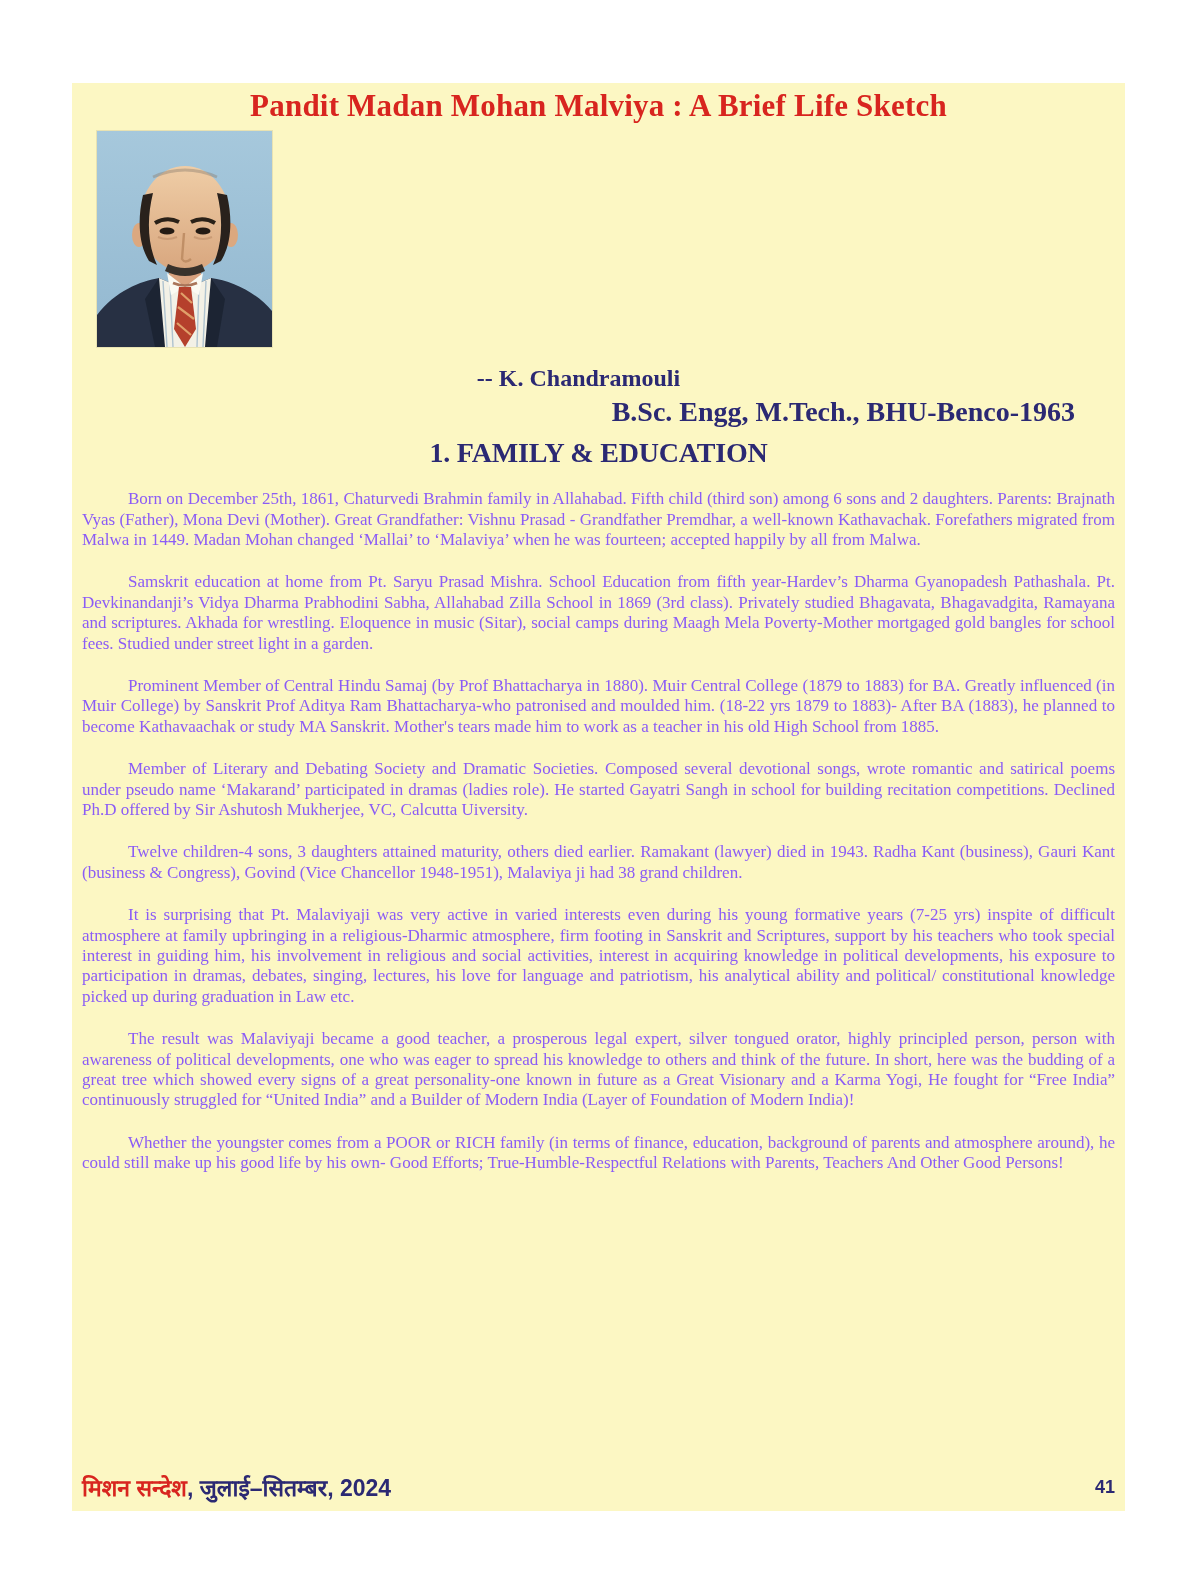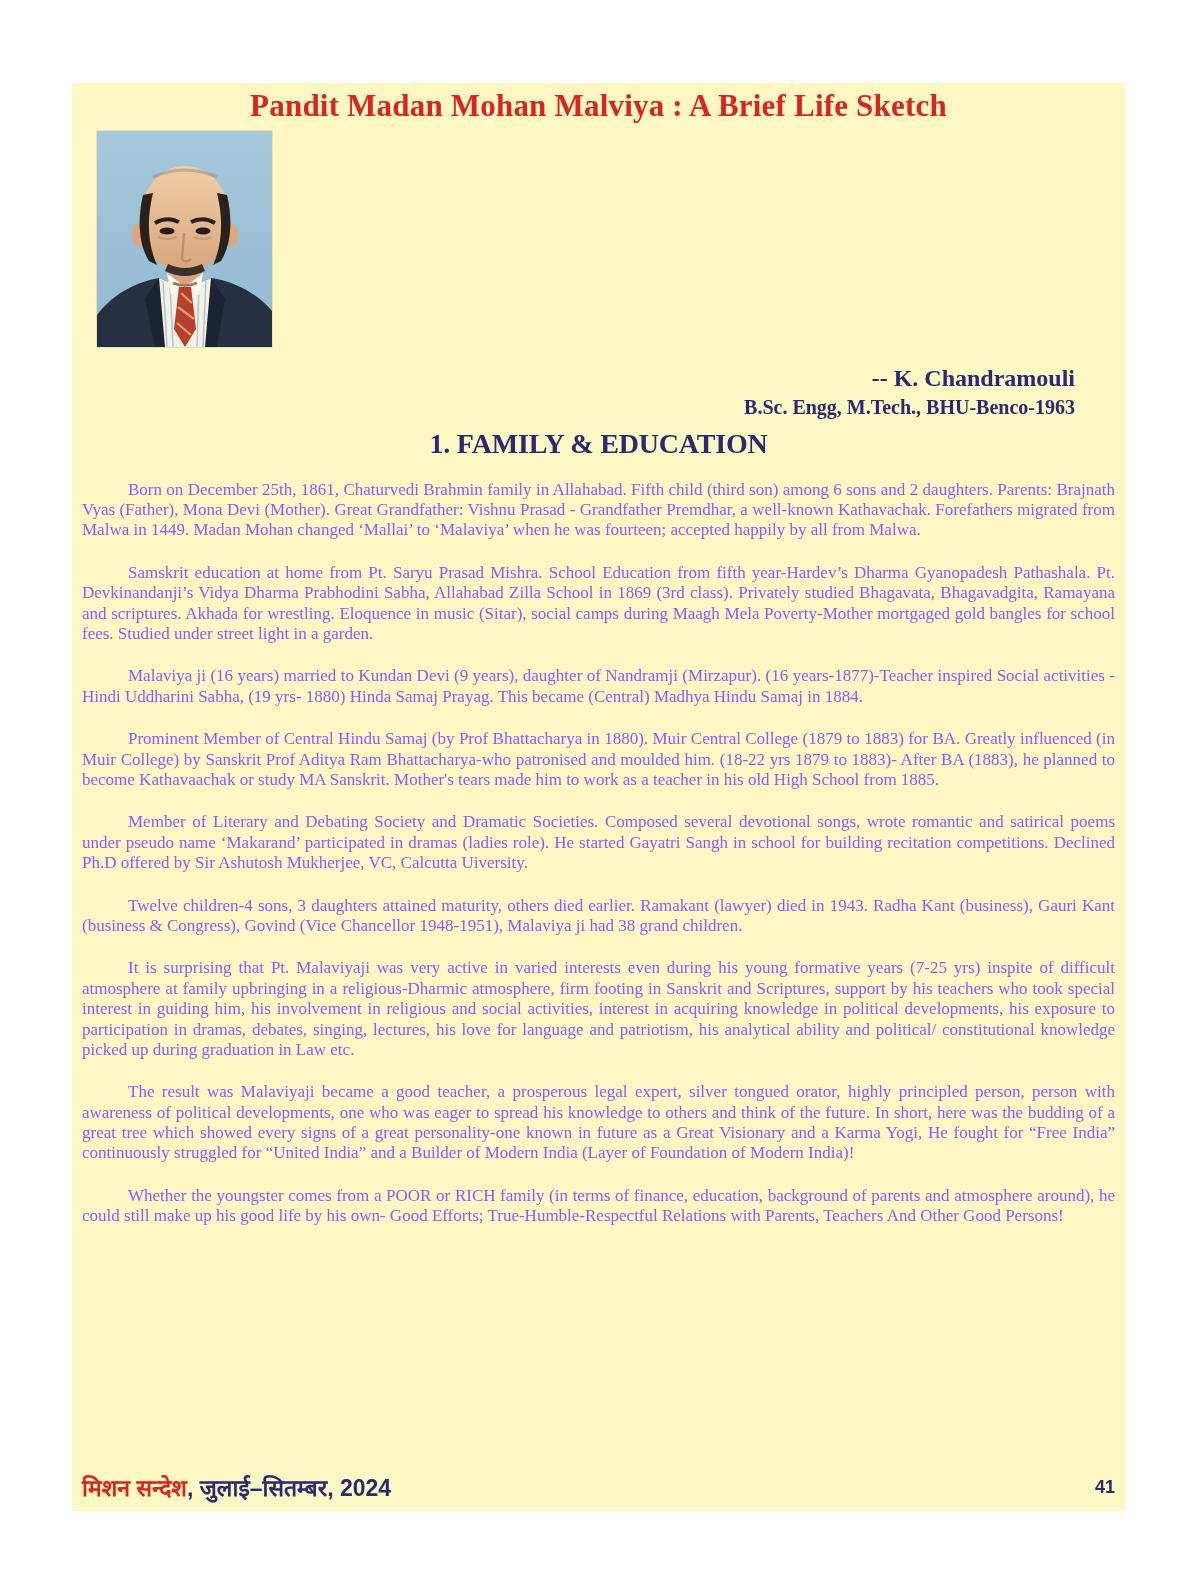--- a/index.html
+++ b/index.html
@@ -12,26 +12,26 @@
   }
   .title{
     margin:0;text-align:center;color:#D8251F;font-size:31px;font-weight:bold;
     line-height:1.12;letter-spacing:.2px;
   }
   .portrait{
     float:right;width:175px;height:216px;margin:6px 2px 12px 14px;
     display:block;border:1px solid #e8e2b2;
   }
   .byline{
-    text-align:right;padding-right:40px;color:#2B2973;font-weight:bold;
+    text-align:center;padding-right:40px;color:#2B2973;font-weight:bold;
     font-size:24px;line-height:1.2;margin-top:4px;
   }
   .credentials{
     text-align:right;padding-right:40px;color:#2B2973;font-weight:bold;
-    font-size:20px;line-height:1.2;margin-top:2px;
+    font-size:28px;line-height:1.2;margin-top:2px;
   }
   h2.section-heading{
     margin:9px 0 4px 0;color:#2B2973;font-size:28px;line-height:1.15;
     font-weight:bold;letter-spacing:-.2px;text-align:center;
   }
   p.body-para{
     margin:16px 0 6px 0;font-size:17px;line-height:1.2;color:#8b5cf6;
     text-align:justify;text-indent:46px;
   }
   .footer{
@@ -101,21 +101,20 @@
 
     <path d="M76 152 Q88 157 100 152" stroke="#A9755A" stroke-width="2.6" fill="none"></path>
   </svg>
 
   <div class="byline">-- K. Chandramouli</div>
   <div class="credentials">B.Sc. Engg, M.Tech., BHU-Benco-1963</div>
 
   <h2 class="section-heading">1. FAMILY &amp; EDUCATION</h2>
   <p class="body-para">Born on December 25th, 1861, Chaturvedi Brahmin family in Allahabad. Fifth child (third son) among 6 sons and 2 daughters. Parents: Brajnath Vyas (Father),  Mona Devi (Mother). Great Grandfather:  Vishnu Prasad - Grandfather Premdhar, a well-known Kathavachak. Forefathers migrated from Malwa in 1449. Madan Mohan changed ‘Mallai’ to ‘Malaviya’ when he was fourteen; accepted happily by all from Malwa.</p>
   <p class="body-para">Samskrit education at home from Pt. Saryu Prasad Mishra. School Education from fifth year-Hardev’s Dharma Gyanopadesh Pathashala. Pt. Devkinandanji’s Vidya Dharma Prabhodini Sabha, Allahabad Zilla School in 1869 (3rd class). Privately studied Bhagavata, Bhagavadgita, Ramayana and scriptures. Akhada for wrestling. Eloquence in music (Sitar), social camps during Maagh Mela Poverty-Mother mortgaged gold bangles for school fees. Studied under street light in a garden.</p>
-  <p class="body-para">Malaviya ji (16 years) married to Kundan Devi (9 years), daughter of Nandramji (Mirzapur). (16 years-1877)-Teacher inspired Social activities - Hindi Uddharini Sabha, (19 yrs- 1880) Hinda Samaj Prayag. This became (Central) Madhya Hindu Samaj in 1884.</p>
   <p class="body-para">Prominent Member of Central Hindu Samaj (by Prof Bhattacharya in 1880). Muir Central College (1879 to 1883) for BA. Greatly influenced (in Muir College) by Sanskrit Prof Aditya Ram Bhattacharya-who patronised and moulded him. (18-22 yrs 1879 to 1883)- After BA (1883), he planned to become Kathavaachak or study MA Sanskrit. Mother's tears made him to work as a teacher in his old High School from 1885.</p>
   <p class="body-para">Member of Literary and Debating Society and Dramatic Societies. Composed several devotional songs, wrote romantic and satirical poems under pseudo name ‘Makarand’ participated in dramas (ladies role). He started Gayatri Sangh in school for building recitation competitions. Declined Ph.D offered by Sir Ashutosh Mukherjee, VC, Calcutta Uiversity.</p>
   <p class="body-para">Twelve children-4 sons, 3 daughters attained maturity, others died earlier. Ramakant (lawyer) died in 1943. Radha Kant (business), Gauri Kant (business &amp;  Congress), Govind (Vice Chancellor 1948-1951), Malaviya ji had 38 grand children.</p>
 
   <p class="body-para">It is surprising that Pt. Malaviyaji was very active in varied interests even during his young formative years (7-25 yrs) inspite of difficult atmosphere at family upbringing in a religious-Dharmic atmosphere, firm footing in Sanskrit and Scriptures, support by his teachers who took special interest in guiding him, his involvement in religious and social activities, interest in acquiring knowledge in political developments, his exposure to participation in dramas, debates, singing, lectures, his love for language and patriotism, his analytical ability and political/ constitutional knowledge picked up during graduation in Law etc.</p>
   <p class="body-para">The result was Malaviyaji became a good teacher, a prosperous legal expert, silver tongued orator, highly principled person, person with awareness of political developments, one who was eager to spread his knowledge to others and think of the future. In short, here was the budding of a great tree which showed every signs of a great personality-one known in future as a Great Visionary and a Karma Yogi, He fought for “Free India” continuously struggled for “United India” and a Builder of Modern India (Layer of Foundation of Modern India)!</p>
   <p class="body-para">Whether the youngster comes from a POOR or RICH family (in terms of finance, education, background of parents and atmosphere around), he could still make up his good life by his own- Good Efforts; True-Humble-Respectful Relations with Parents, Teachers And Other Good Persons!</p>
 
   <div class="footer">
     <div>

